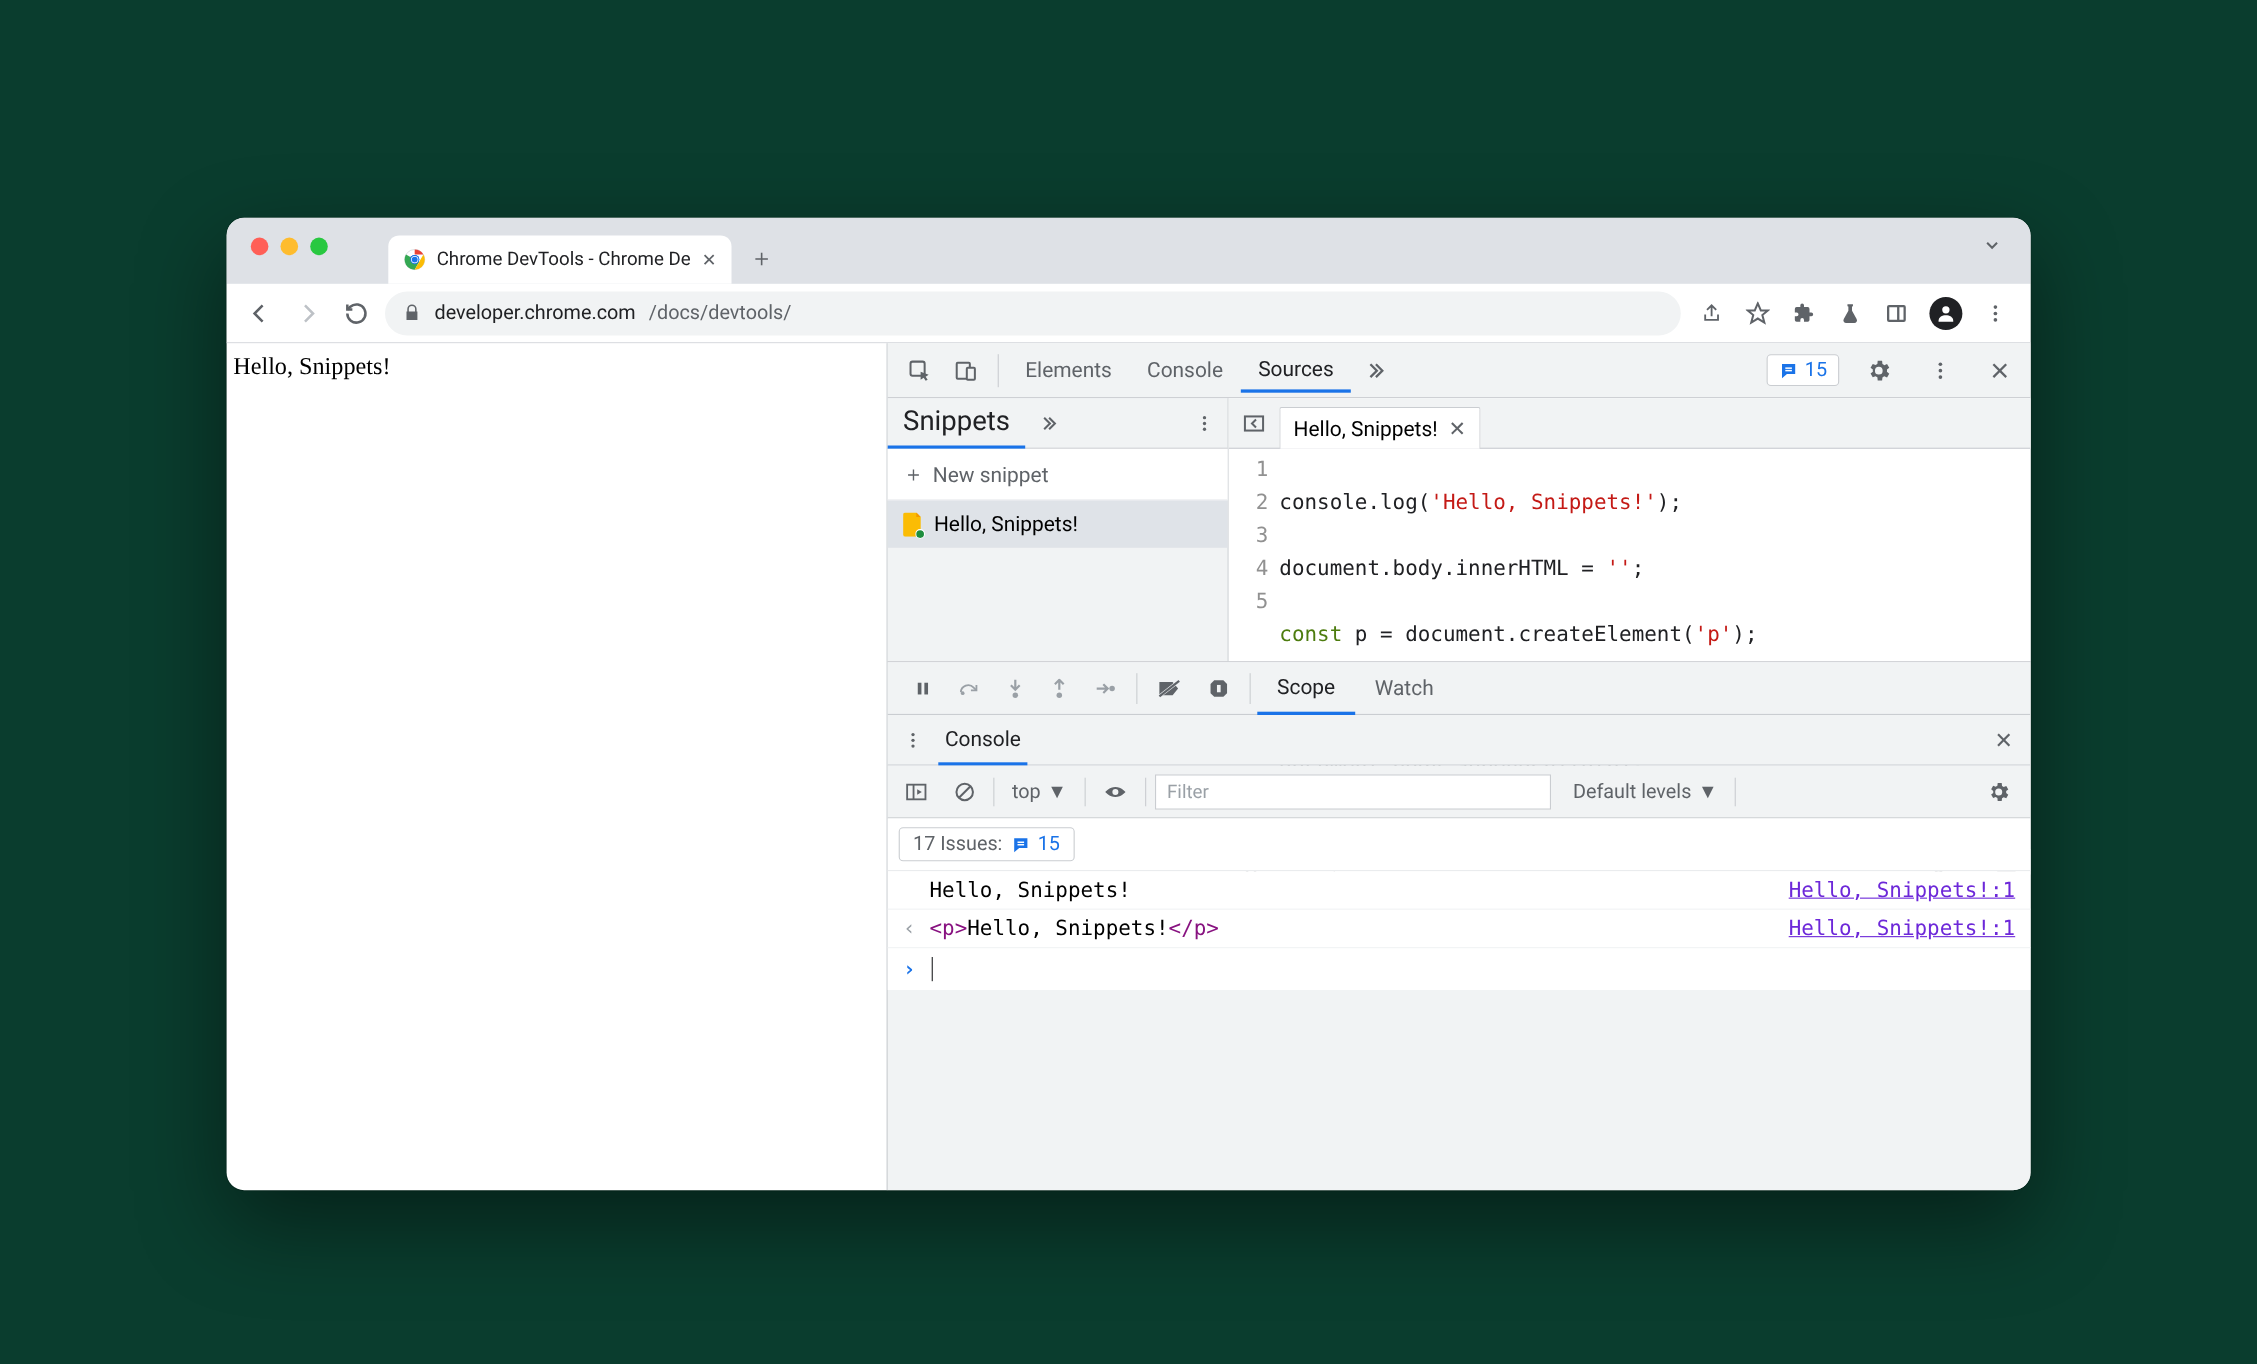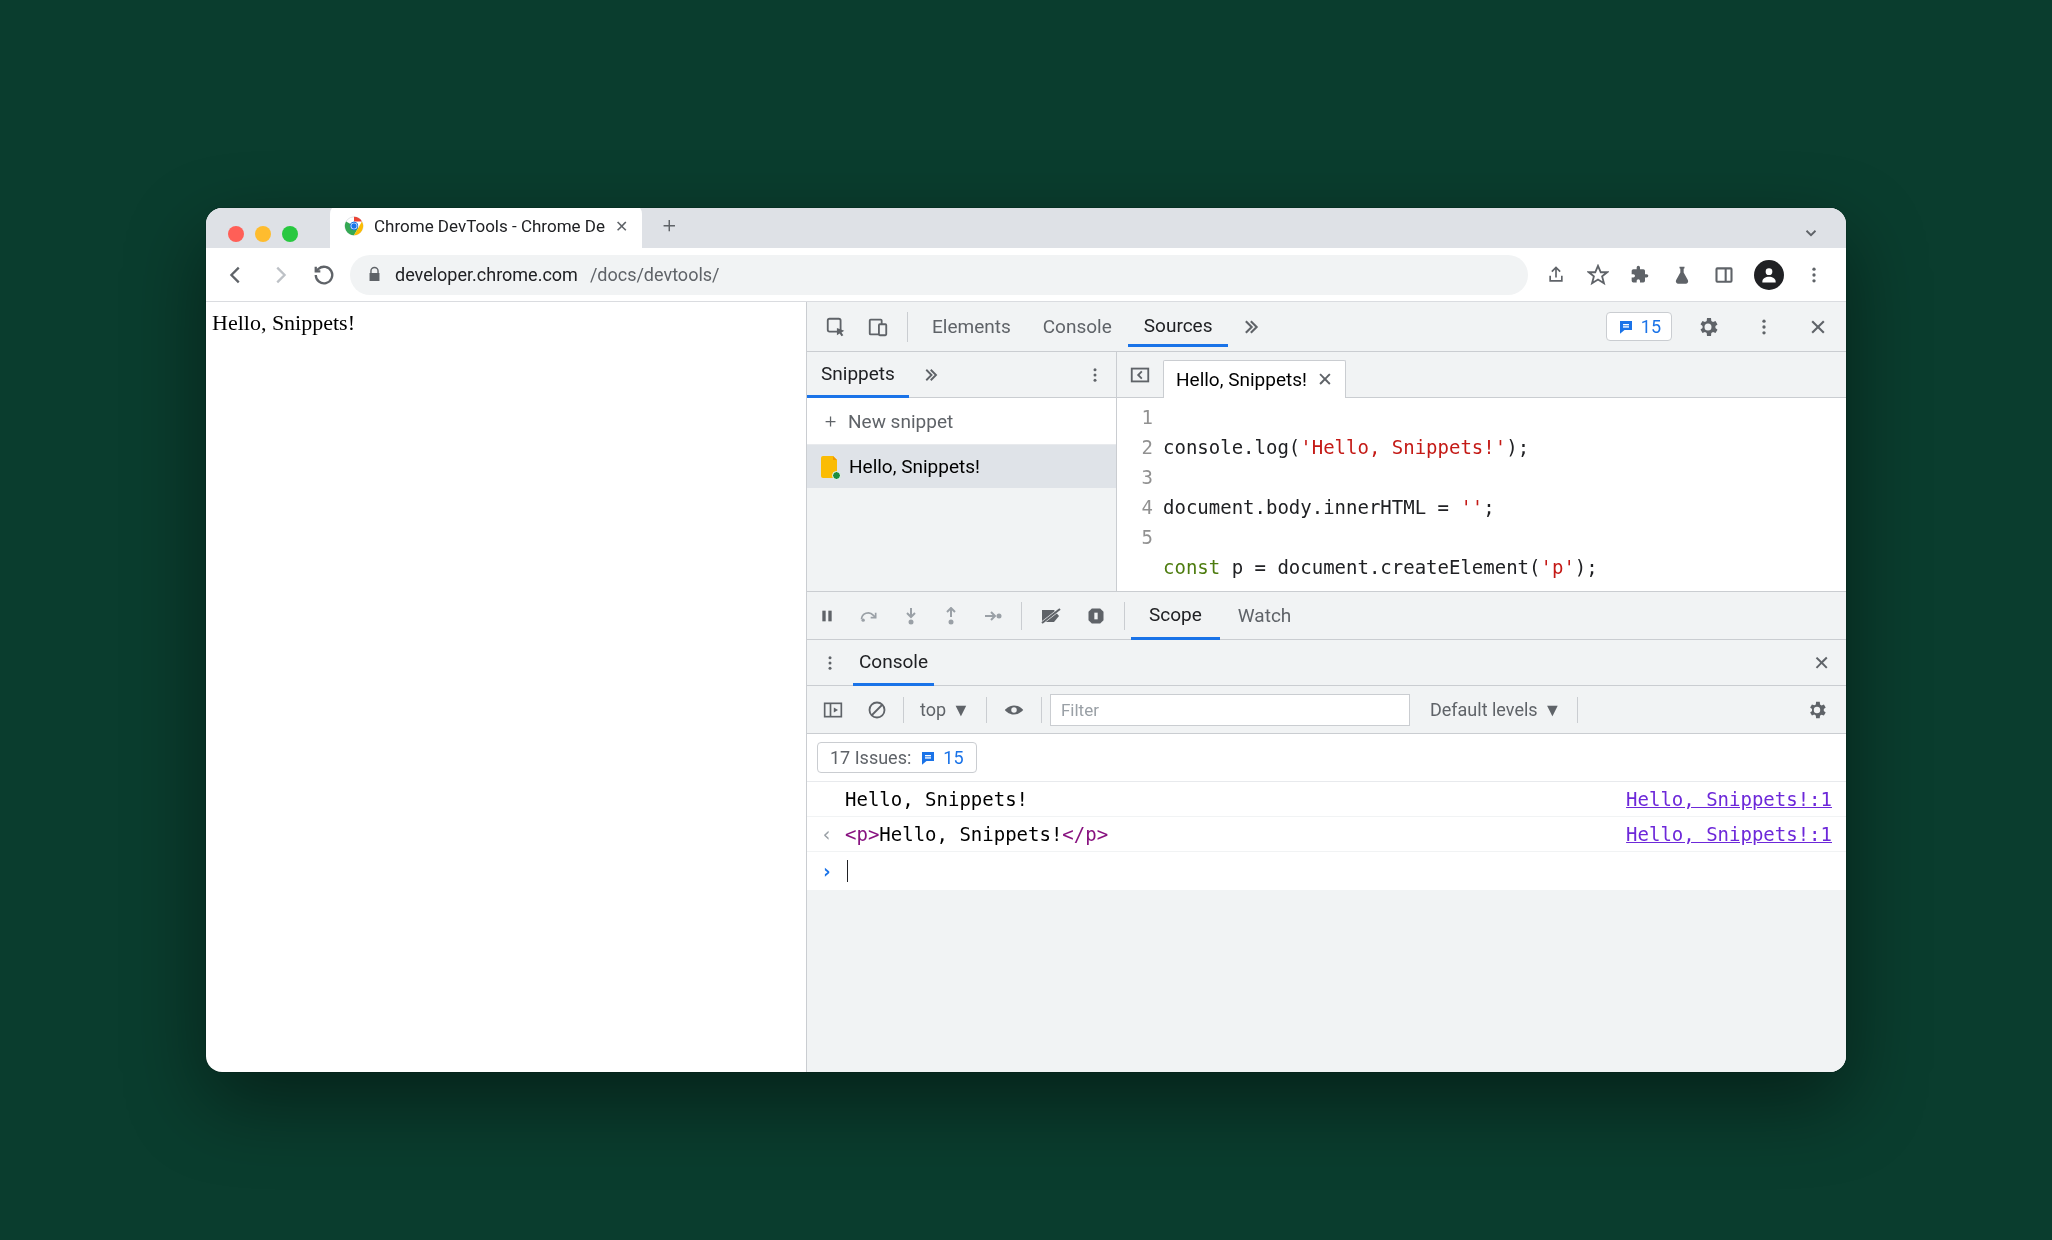--- a/index.html
+++ b/index.html
@@ -16,24 +16,24 @@
 .browser-window {
   width: 1640px;
   background: #fff;
   border-radius: 16px;
   box-shadow: 0 30px 80px rgba(0,0,0,.45), 0 0 0 1px rgba(0,0,0,.1);
   overflow: hidden;
 }
 
 .tabbar {
   background: #dee1e6;
-  height: 40px;
+  height: 60px;
   display: flex;
   align-items: flex-end;
-  padding: 0 4px;
+  padding: 0 27px;
   position: relative;
 }
 .traffic-lights { display: flex; gap: 11px; position: absolute; left: 22px; top: 18px; }
 .tlight { width: 16px; height: 16px; border-radius: 50%; }
 .tl-r { background: #ff5f57; }
 .tl-y { background: #febc2e; }
 .tl-g { background: #28c840; }
 .tab {
   margin-left: 120px;
   background: #fff;
@@ -94,38 +94,38 @@
 .dt-divider { width: 1px; height: 30px; background: #cacdd1; margin: 0 8px; }
 .dt-tab { font-size: 19px; color: #5f6368; padding: 0 16px; height: 40px; display: flex; align-items: center; }
 .dt-tab.active { color: #202124; border-bottom: 3px solid #1a73e8; }
 .dt-more { color: #5f6368; padding: 0 12px; }
 .dt-right { margin-left: auto; display: flex; align-items: center; gap: 14px; }
 .issues-pill { display:flex; align-items:center; gap:6px; background:#fff; border:1px solid #cacdd1; border-radius:4px; padding: 3px 10px; color:#1a73e8; font-size:18px; }
 
 .sources-row { display: flex; height: 240px; border-bottom: 1px solid #cacdd1; }
 .snippet-pane { width: 310px; border-right: 1px solid #cacdd1; background: #f1f3f4; display: flex; flex-direction: column; }
 .snip-tabs { display: flex; align-items: center; height: 46px; border-bottom: 1px solid #cacdd1; }
-.snip-tab { font-size: 19px; color: #202124; padding: 0 14px; height: 46px; display:flex; align-items:center; border-bottom: 3px solid #1a73e8; }
+.snip-tab { font-size: 25px; color: #202124; padding: 0 14px; height: 46px; display:flex; align-items:center; border-bottom: 3px solid #1a73e8; }
 .snip-more { color:#5f6368; padding:0 12px; }
 .snip-dots { margin-left:auto; padding: 0 12px; color:#5f6368; }
 .snip-new { display:flex; align-items:center; gap:8px; padding: 10px 14px; font-size:19px; color:#5f6368; background:#fff; border-bottom:1px solid #e8eaed; }
 .snip-item { display:flex; align-items:center; gap:10px; padding: 10px 14px; font-size:19px; background:#dfe3e8; }
 .snip-file-ic { position:relative; width:18px; height:22px; }
 .editor-pane { flex:1; display:flex; flex-direction:column; background:#fff; }
 .editor-tabs { display:flex; align-items:center; height:46px; background:#f1f3f4; border-bottom:1px solid #cacdd1; padding:0 6px; gap:6px;}
 .ed-nav-ic { color:#5f6368; padding:0 6px; }
 .ed-tab { background:#fff; height:38px; display:flex; align-items:center; padding:0 12px; gap:10px; font-size:19px; border:1px solid #cacdd1; border-bottom:none; border-radius:2px 2px 0 0; margin-top:8px;}
 .code-area { flex:1; display:flex; font-family: Menlo, Consolas, monospace; font-size:19px; line-height:30px; padding-top:4px; }
 .gutter { width:46px; text-align:right; color:#919191; padding-right:10px; }
 .code-lines { flex:1; white-space:pre; color:#202124; }
 .tok-str { color:#c41a16; }
 .tok-kw { color:#4d7c0f; }
 .editor-status { height:44px; border-top:1px solid #cacdd1; background:#f1f3f4; display:flex; align-items:center; padding:0 12px; gap:18px; font-size:18px; color:#5f6368; }
 
-.debug-bar { height:48px; border-bottom:1px solid #cacdd1; display:flex; align-items:center; background:#f1f3f4; }
+.debug-bar { height:48px; border-bottom:1px solid #cacdd1; display:flex; align-items:center; background:#f1f3f4;padding-left:12px; }
 .dbg-ic { color:#9aa0a6; padding:0 12px; font-size:18px; }
 .dbg-ic.dark { color:#5f6368; }
 .dbg-div { width:1px; height:28px; background:#cacdd1; margin:0 6px; }
 .dbg-tab { font-size:19px; padding:0 18px; height:48px; display:flex; align-items:center; color:#5f6368; }
 .dbg-tab.active { color:#202124; border-bottom:3px solid #1a73e8; }
 
 .drawer-tabs { height:46px; display:flex; align-items:center; border-bottom:1px solid #cacdd1; background:#f1f3f4; }
 .drw-dots { padding:0 14px; color:#5f6368; }
 .drw-tab { font-size:19px; color:#202124; height:46px; display:flex; align-items:center; padding:0 6px; border-bottom:3px solid #1a73e8; }
 .drw-close { margin-left:auto; padding:0 16px; color:#5f6368; font-size:20px; }

